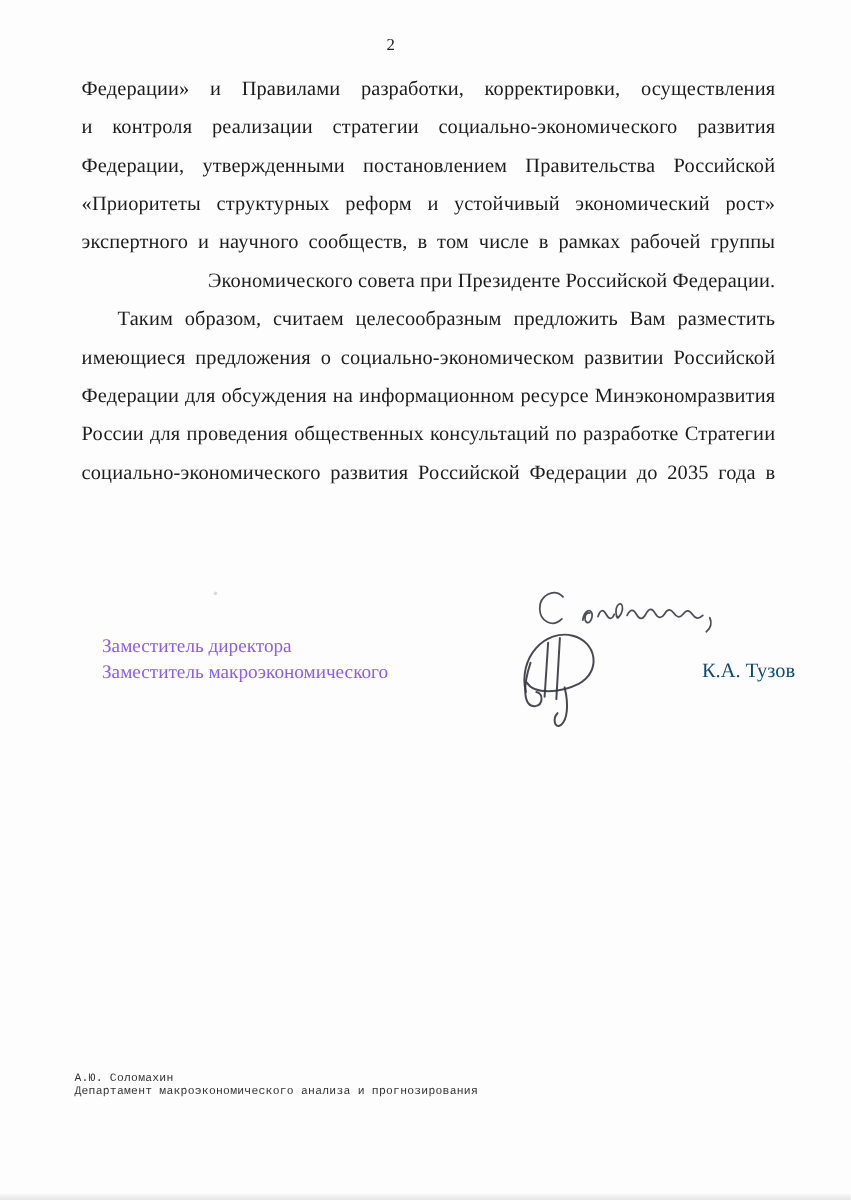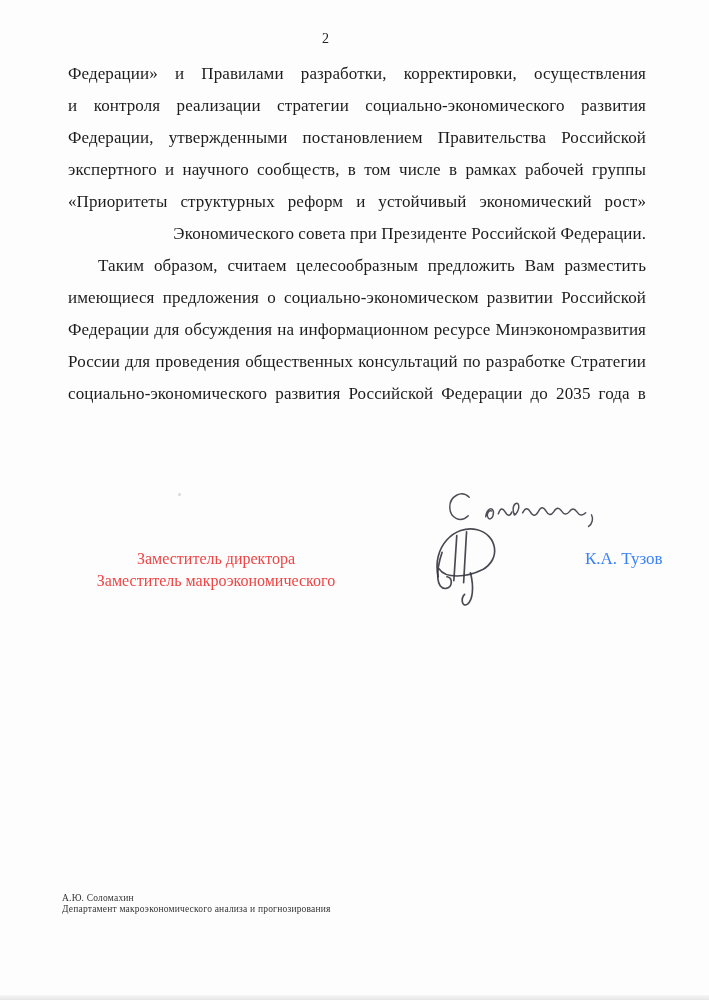--- a/index.html
+++ b/index.html
@@ -48,39 +48,40 @@
     top:487px;left:443px;
     width:165px;height:42px;
   }
   .signature-scribble{
     position:absolute;
     top:520px;left:427px;
     width:84px;height:88px;
   }
   .position-block{
     position:absolute;
-    top:548px;left:85px;width:262px;
-    text-align:center;
+    top:528px;left:85px;width:262px;
+    text-align:left;
     font-size:16px;
     line-height:21.5px;
-    color:#ef4444;
+    color:#8b5cf6;
   }
   .signer-name{
     position:absolute;
     top:549px;left:585px;
     font-size:17px;
-    color:#3b82f6;
+    color:#0c4a6e;
   }
   .footer{
     position:absolute;
     top:893px;left:62px;
     font-size:9.5px;
     line-height:11px;
     color:#333;
     letter-spacing:0.2px;
+    font-family:Liberation Mono, monospace;
   }
   .scan-speck{
     position:absolute;
     top:493px;left:178px;
     width:3px;height:3px;
     border-radius:50%;
     background:#d9d9d9;
   }
   .scan-edge-bottom{
     position:absolute;
@@ -100,22 +101,22 @@
 <body>
 
 <div class="page">
 
   <div class="page-number">2</div>
 
   <div class="body-text">
     <div class="tline jfull">Федерации» и Правилами разработки, корректировки, осуществления мониторинга</div>
     <div class="tline jfull">и контроля реализации стратегии социально-экономического развития Российской</div>
     <div class="tline jfull">Федерации, утвержденными постановлением Правительства Российской Федерации</div>
+    <div class="tline jfull">«Приоритеты структурных реформ и устойчивый экономический рост»</div>
     <div class="tline jfull">экспертного и научного сообществ, в том числе в рамках рабочей группы</div>
-    <div class="tline jfull">«Приоритеты структурных реформ и устойчивый экономический рост»</div>
     <div class="tline last">Экономического совета при Президенте Российской Федерации.</div>
     <div class="tline jfull indent">Таким образом, считаем целесообразным предложить Вам разместить</div>
     <div class="tline jfull">имеющиеся предложения о социально-экономическом развитии Российской</div>
     <div class="tline jfull">Федерации для обсуждения на информационном ресурсе Минэкономразвития</div>
     <div class="tline jfull">России для проведения общественных консультаций по разработке Стратегии</div>
     <div class="tline jfull">социально-экономического развития Российской Федерации до 2035 года в рамках</div>
   </div>
 
   <div class="scan-speck"></div>
 

